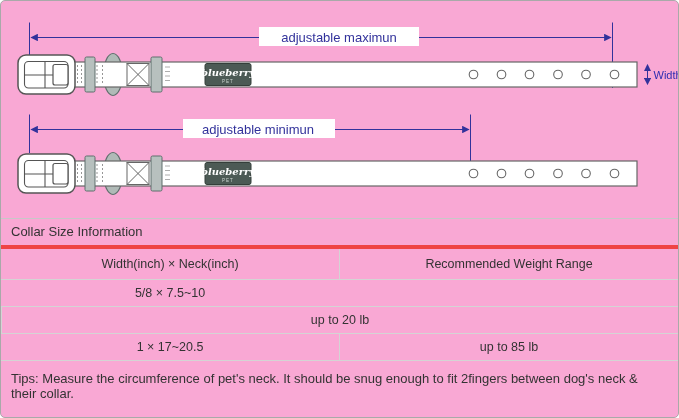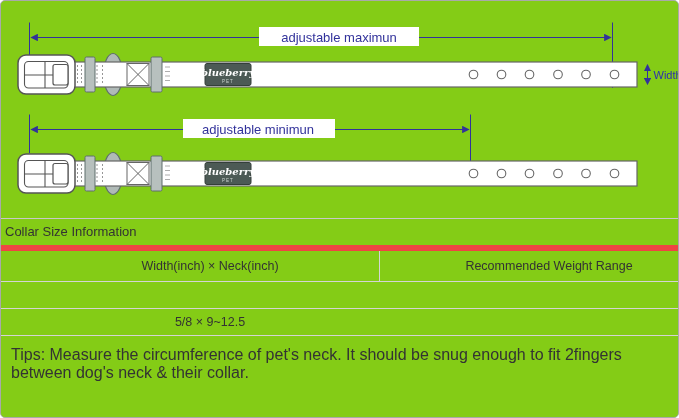--- a/index.html
+++ b/index.html
@@ -1,49 +1,49 @@
 <!DOCTYPE html>
 <html><head>
 <meta charset="utf-8">
 <style>
   html,body{margin:0;padding:0;background:#fff;}
   .page{
     position:relative;
     width:679px;height:418px;
     box-sizing:border-box;
-    background:#84cc16;
+    background:#f9a8d4;
     border:1px solid #a9a9a9;
     border-radius:5px;
     overflow:hidden;
     font-family:"Liberation Sans",sans-serif;
   }
   .diagram{position:absolute;left:0;top:0;}
   .size-table{
     position:absolute;left:0;right:0;top:217px;bottom:0;
     border-top:1px solid #c8c8c8;
     color:#333;
   }
   .t-title{
     height:26px;line-height:26px;
-    padding-left:4px;
+    padding-left:10px;
     font-size:13px;
-    border-bottom:6px solid #ef4444;
+    border-bottom:4px solid #ef4444;
   }
   .t-row{display:flex;border-bottom:1px solid #d4d4d4;}
   .t-row.head{height:30px;}
   .t-row.data{height:26px;}
   .t-cell{
     display:flex;align-items:center;justify-content:center;
-    font-size:12.5px;color:#333;padding-left:40px;
+    font-size:12.5px;color:#333;
   }
   .t-cell.c1{width:338px;}
   .t-cell.c2{flex:1;border-left:1px solid #d4d4d4;}
   .t-tips{
     padding:10px 28px 0 10px;
-    font-size:16px;color:#333;
+    font-size:13px;color:#333;
   }
 </style>
 </head>
 <body>
 
 <div class="page">
 
   <svg class="diagram" width="679" height="217" viewBox="0 0 679 217">
     <defs>
       <marker id="arr" viewBox="0 0 10 10" refX="8.5" refY="5" markerWidth="7.5" markerHeight="7.5" orient="auto-start-reverse">
@@ -181,21 +181,26 @@
 
   <div class="size-table">
     <div class="t-title">Collar Size Information</div>
 
     <div class="t-row head">
       <div class="t-cell c1">Width(inch)  ×  Neck(inch)</div>
       <div class="t-cell c2">Recommended Weight Range</div>
     </div>
 
     <div class="t-row data">
+      <div class="t-cell c1">5/8 × 7.5~10</div>
     </div>
     <div class="t-row data">
-      <div class="t-cell c1">5/8 × 9~12.5</div>
+      <div class="t-cell c2">up to 20 lb</div>
+    </div>
+    <div class="t-row data">
+      <div class="t-cell c1">1 × 17~20.5</div>
+      <div class="t-cell c2">up to 85 lb</div>
     </div>
 
     <div class="t-tips">Tips: Measure the circumference of pet's neck. It should be snug enough to fit 2fingers between dog's neck &amp; their collar.</div>
   </div>
 
 </div>
 
 </body></html>

